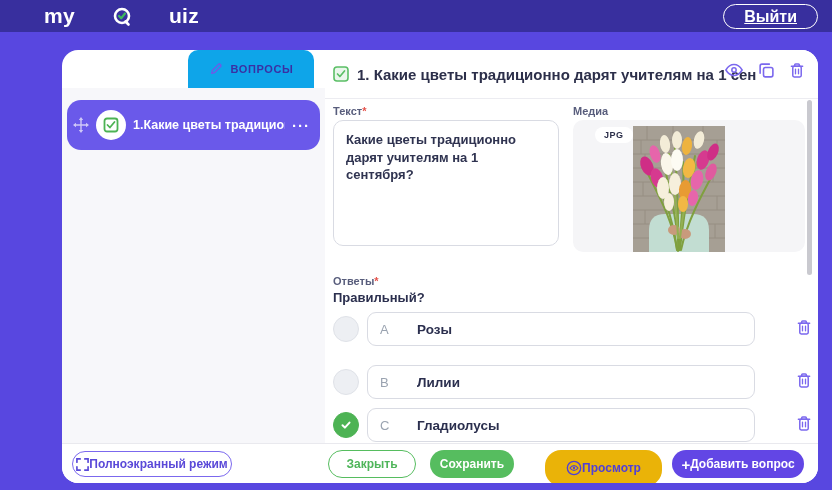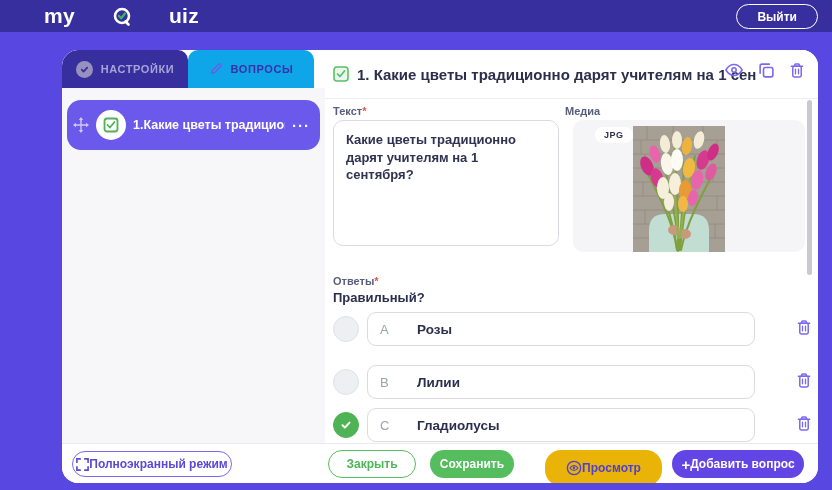--- a/index.html
+++ b/index.html
@@ -6,21 +6,21 @@
   html,body { width:832px; height:490px; overflow:hidden; }
   body { font-family:"Liberation Sans", sans-serif; background:#5847e0; position:relative; }
 
   
   .topbar { position:absolute; top:0; left:0; width:832px; height:32px; background:#382f9e; }
   .logo { position:absolute; left:44px; top:4px; display:flex; align-items:center; color:#fff;
           font-size:21px; font-weight:bold; letter-spacing:.3px;gap:36px; }
   .logo .qmark { width:20px; height:20px; margin:0 1px; position:relative; top:1px; }
   .logout-btn { position:absolute; right:14px; top:4px; height:25px; padding:0 20px;
           border:1.6px solid #fff; border-radius:14px; background:transparent; color:#fff;
-          font-family:inherit; font-size:12px; font-weight:bold; cursor:pointer; }
+          font-family:inherit; font-size:16px; font-weight:bold; cursor:pointer;text-decoration:underline; }
 
   
   .panel { position:absolute; left:62px; top:50px; width:756px; height:433px;
            background:#fff; border-radius:16px; overflow:hidden; }
 
   
   .sidebar { position:absolute; left:0; top:0; width:263px; height:393px; }
   .tab { position:absolute; top:0; height:38px; display:flex; align-items:center; justify-content:center;
          gap:8px; font-size:11px; font-weight:bold; letter-spacing:.6px; cursor:pointer; }
   .tab-settings { left:0; width:126px; background:#382f9e; color:#a9a4d6; border-radius:16px 10px 0 0; }
@@ -102,28 +102,20 @@
       </svg>
     </span>
     <span>uiz</span>
   </div>
   <button class="logout-btn">Выйти</button>
 </header>
 
 <main class="panel">
 
   <aside class="sidebar">
-    <div class="tab tab-settings">
-      <span class="check-circle">
-        <svg width="9" height="9" viewBox="0 0 10 10">
-            <path d="M2 5.2 l2 2.1 L8 3" fill="none" stroke="#38309f" stroke-width="2" stroke-linecap="round" stroke-linejoin="round"></path>
-          </svg>
-      </span>
-      <span>НАСТРОЙКИ</span>
-    </div>
     <div class="tab tab-questions">
       <span style="display:flex;">
         <svg width="14" height="14" viewBox="0 0 16 16">
             <path d="M3 13 l1-3.6 L10.5 3 a1.5 1.5 0 0 1 2.5 0 a1.5 1.5 0 0 1 0 2.5 L6.6 12 Z" fill="none" stroke="#6c5ce7" stroke-width="1.6" stroke-linejoin="round"></path>
           </svg>
       </span>
       <span>ВОПРОСЫ</span>
     </div>
 
     <div class="sidebar-body">
@@ -179,21 +171,21 @@
         </button>
       </div>
     </div>
     <div class="hdr-divider"></div>
 
     <span class="field-label" style="left:8px; top:55px;">
       <span>Текст</span><span class="req">*</span>
     </span>
     <textarea class="text-area" style="">Какие цветы традиционно дарят учителям на 1 сентября?</textarea>
 
-    <span class="field-label" style="left:240px; top:55px;">
+    <span class="field-label" style="left:248px; top:55px;">
       <span>Медиа</span>
     </span>
     <div class="media-box">
       <span class="jpg-badge">JPG</span>
       <svg class="media-photo" viewBox="0 0 92 126">
         <rect width="92" height="126" fill="#a69f94"></rect>
         <g stroke="#968e82" stroke-width="1">
           <path d="M0 14 H92 M0 28 H92 M0 42 H92 M0 56 H92 M0 70 H92 M0 84 H92 M0 98 H92 M0 112 H92"></path>
           <path d="M14 0 V14 M40 0 V14 M70 0 V14 M8 14 V28 M84 14 V28 M12 28 V42 M80 42 V56 M10 56 V70 M84 70 V84 M12 84 V98 M82 98 V112"></path>
         </g>

